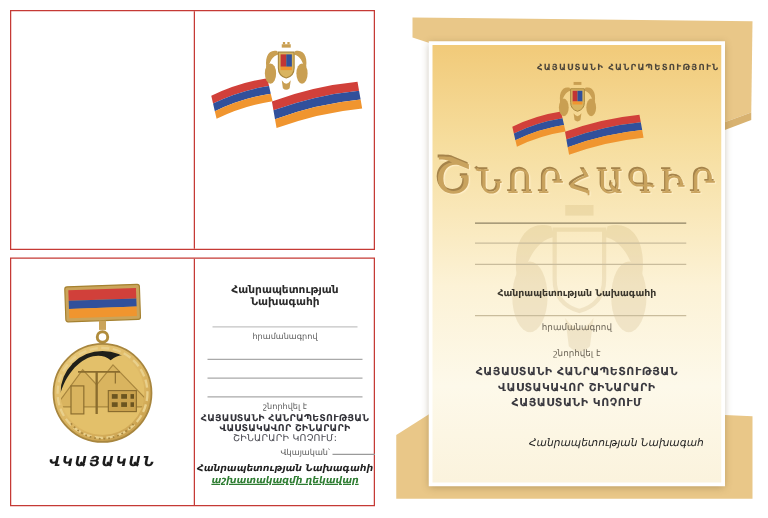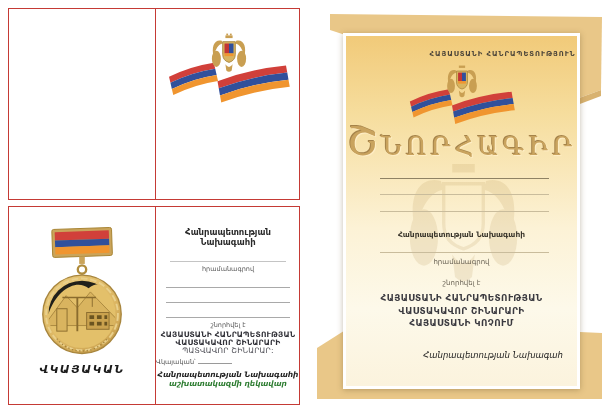--- a/index.html
+++ b/index.html
@@ -16,25 +16,25 @@
     font-size:9.5px;font-weight:bold;letter-spacing:.6px;line-height:13px;color:#23232b;}
 
   .vkayakan{position:absolute;width:100%;text-align:center;
     font-size:11px;font-weight:bold;letter-spacing:1.5px;color:#1c1c1c;}
 
   .ins-head{position:absolute;width:100%;text-align:center;font-size:8.5px;font-weight:bold;color:#2a2a2a;}
   .rule{position:absolute;height:1px;background:#a9a9a9;}
   .rule.light{background:#c4c4c4;}
   .tiny{position:absolute;width:100%;text-align:center;font-size:6.5px;color:#5a5a5a;}
   .award-sm{position:absolute;width:100%;text-align:center;font-size:7.5px;font-weight:bold;color:#33333a;letter-spacing:.2px;line-height:7.5px;}
-  .num-line{position:absolute;width:100%;text-align:left;font-size:6.5px;color:#555;}
+  .num-line{position:absolute;width:100%;text-align:right;font-size:6.5px;color:#555;}
   .num-line .blank{display:inline-block;width:34px;border-bottom:1px solid #9a9a9a;height:6px;}
   .sig1{position:absolute;width:100%;text-align:center;font-size:7.5px;font-style:italic;font-weight:bold;color:#222;}
   .sig2{position:absolute;width:100%;text-align:center;font-size:7.5px;font-style:italic;font-weight:bold;
-        color:#2e7d32;}
+        color:#2e7d32;text-decoration:underline;}
 
   
   .right-zone{position:absolute;left:300px;top:0;width:314px;height:414px;}
   .diploma{position:absolute;left:43px;top:33px;width:237px;height:356px;
     background:#fff;box-shadow:0 1px 6px rgba(90,70,30,.35);box-sizing:border-box;padding:3px;}
   .diploma-inner{position:relative;width:100%;height:100%;overflow:hidden;
     background:linear-gradient(180deg,#f1ca79 0%,#f5d globalization 0%,#f6dd9d 22%,#fcf2d6 55%,#fdf9ea 78%,#fbf3dd 100%);}
   .dip-country{position:absolute;top:14px;width:100%;text-align:center;
     font-size:6.8px;letter-spacing:1px;color:#4d463a;font-weight:bold;margin-left:41px;}
   .dip-title{position:absolute;top:82px;width:100%;text-align:center;
@@ -137,21 +137,21 @@
   <div class="half" style="left:147px;width:144px;">
     <div class="ins-head" style="top:20px;">Հանրապետության Նախագահի</div>
     <div class="rule light" style="left:14px;width:116px;top:54px;"></div>
     <div class="tiny" style="top:58px;">հրամանագրով</div>
     <div class="rule" style="left:10px;width:124px;top:80px;"></div>
     <div class="rule" style="left:10px;width:124px;top:95px;"></div>
     <div class="rule" style="left:10px;width:124px;top:110px;"></div>
     <div class="tiny" style="top:114px;">շնորհվել է</div>
     <div class="award-sm" style="top:124px;">ՀԱՅԱՍՏԱՆԻ ՀԱՆՐԱՊԵՏՈՒԹՅԱՆ</div>
     <div class="award-sm" style="top:132px;">ՎԱՍՏԱԿԱՎՈՐ ՇԻՆԱՐԱՐԻ</div>
-    <div class="award-sm" style="top:140px;font-weight:normal;color:#4a4a52;">ՊԱՏՎԱՎՈՐ ՇԻՆԱՐԱՐ:</div>
+    <div class="award-sm" style="top:140px;font-weight:normal;color:#4a4a52;">ՇԻՆԱՐԱՐԻ ԿՈՉՈՒՄ:</div>
     <div class="num-line" style="top:150px;">
       <span>Վկայական՝</span>
       <span class="blank"></span>
     </div>
     <div class="sig1" style="top:163px;">Հանրապետության Նախագահի</div>
     <div class="sig2" style="top:172px;">աշխատակազմի ղեկավար</div>
   </div>
 </div>
 
 <div class="right-zone">

